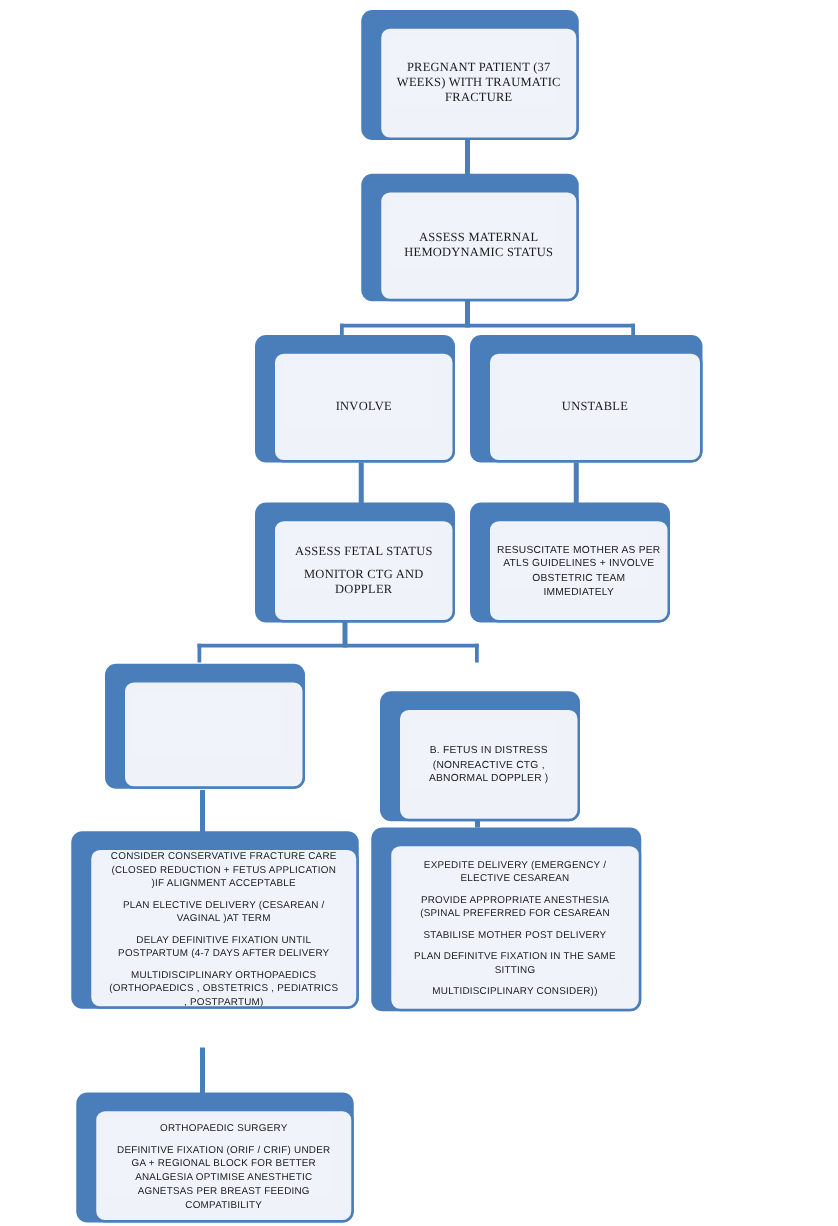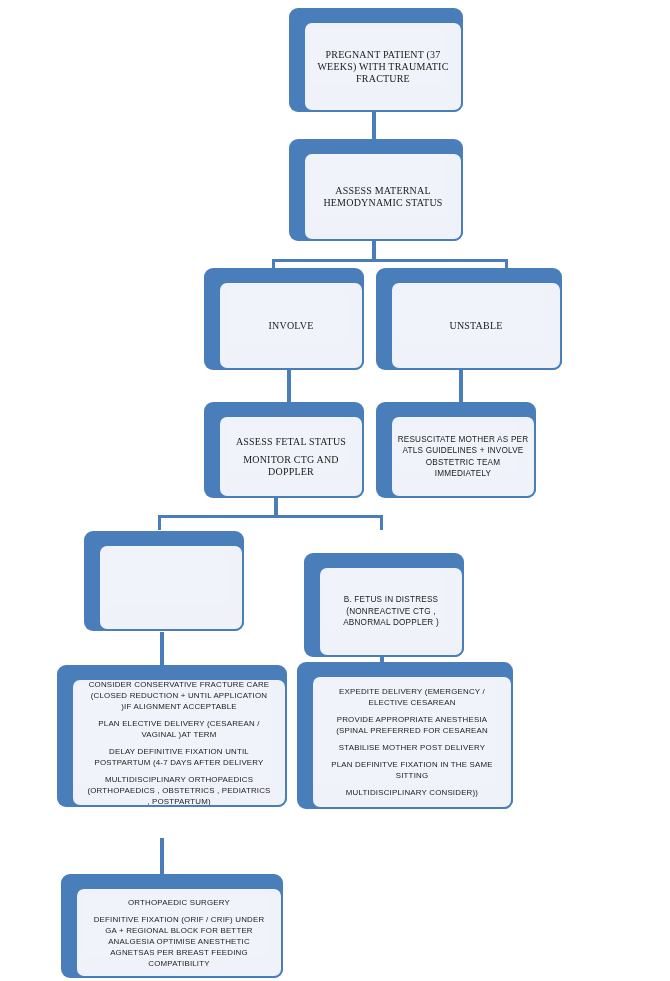--- a/index.html
+++ b/index.html
@@ -212,21 +212,21 @@
     </div>
   </div>
 
   <div class="node" style="left:57px; top:665px; width:230px; height:142px;">
     <div class="back"></div>
     <div class="front" style="left:14px; top:13px; right:0; bottom:0;">
       <div class="inner" style="left:5px; top:5px; right:14px; bottom:22px;"></div>
       <div class="txt t-xs" style="padding:0 3px;">
         <span class="para">
           <span class="line">CONSIDER CONSERVATIVE  FRACTURE  CARE</span>
-          <span class="line">(CLOSED REDUCTION  + UNTIL APPLICATION</span>
+          <span class="line">(CLOSED REDUCTION  + FETUS APPLICATION</span>
           <span class="line">)IF ALIGNMENT  ACCEPTABLE</span>
         </span>
         <span class="para">
           <span class="line">PLAN ELECTIVE DELIVERY (CESAREAN /</span>
           <span class="line">VAGINAL )AT TERM</span>
         </span>
         <span class="para">
           <span class="line">DELAY DEFINITIVE FIXATION UNTIL</span>
           <span class="line">POSTPARTUM (4-7 DAYS AFTER DELIVERY</span>
         </span>

